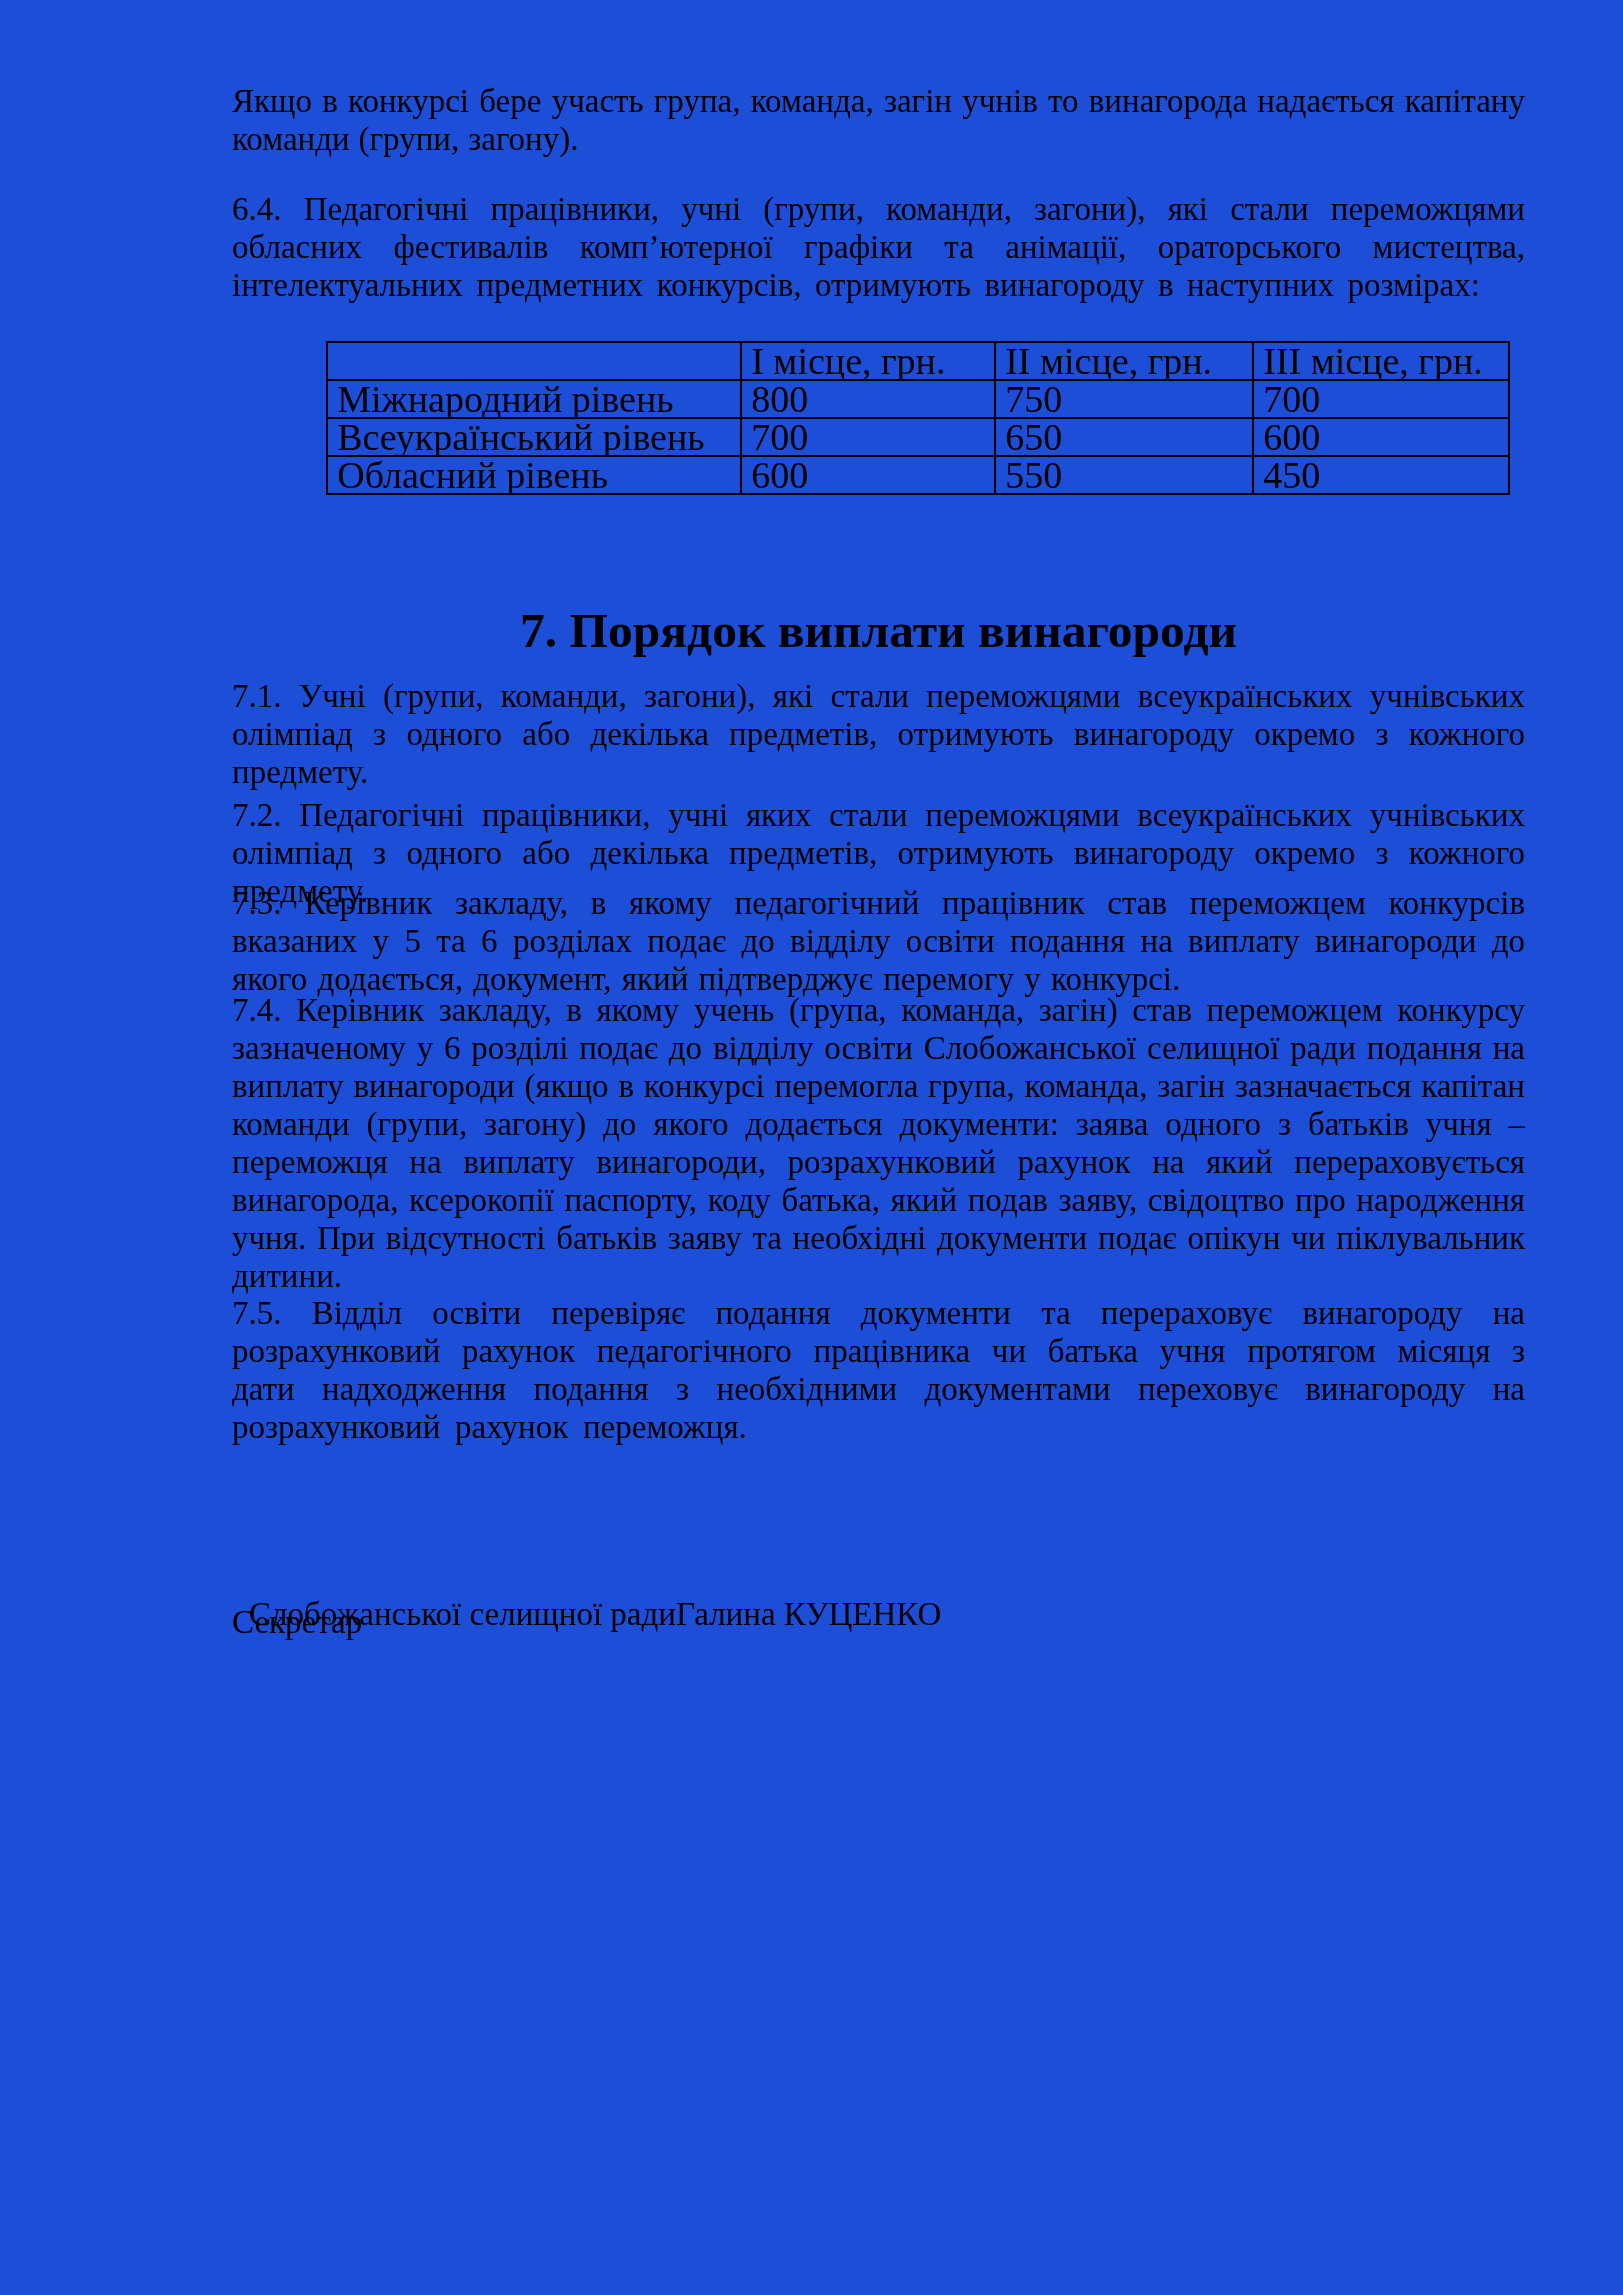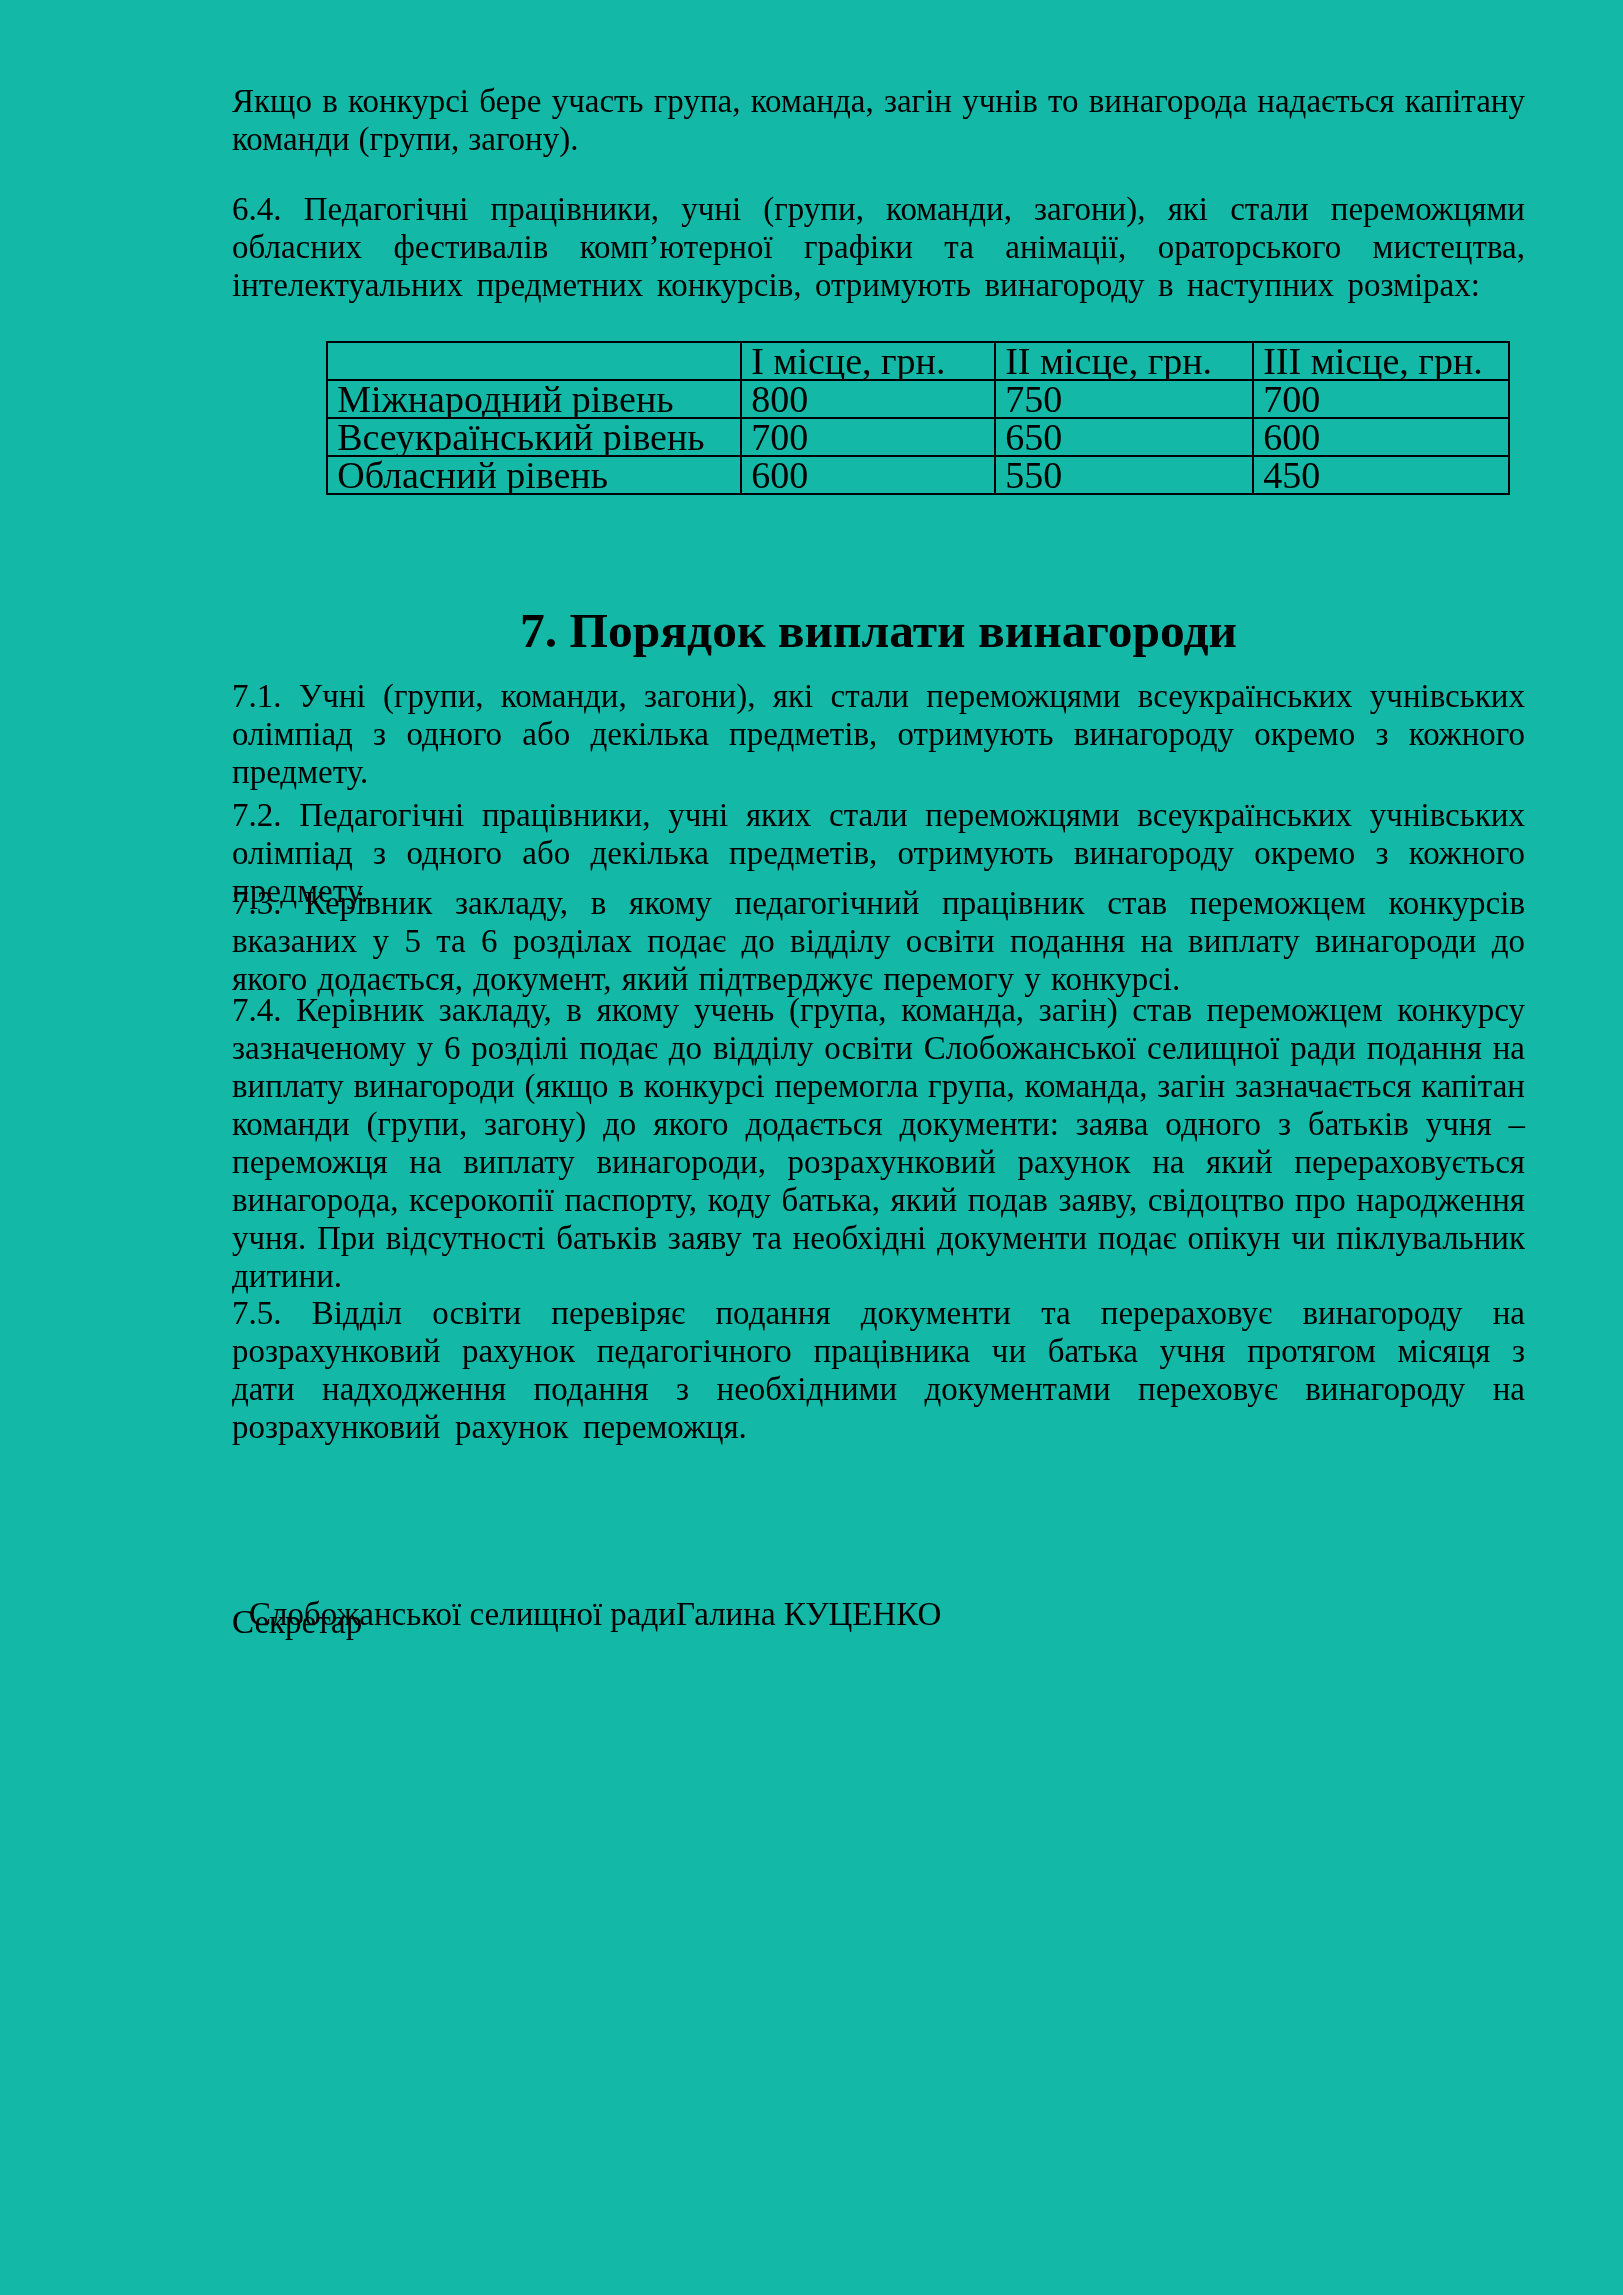--- a/index.html
+++ b/index.html
@@ -1,21 +1,21 @@
 <!DOCTYPE html>
 <html style="font-size:10.5px"><head>
 <meta charset="utf-8">
 <style>
   * { margin: 0; padding: 0; box-sizing: border-box; }
   html, body { background: #808080; }
   .page {
     position: relative;
     width: 1623px;
     height: 2295px;
-    background: #14b8a6;
+    background: #1d4ed8;
     color: #000000;
     font-family: "Liberation Serif", "DejaVu Serif", serif;
     font-size: 33px;
     line-height: 38px;
     overflow: hidden;
   }
   .content {
     position: absolute;
     left: 232px;
     top: 0;

